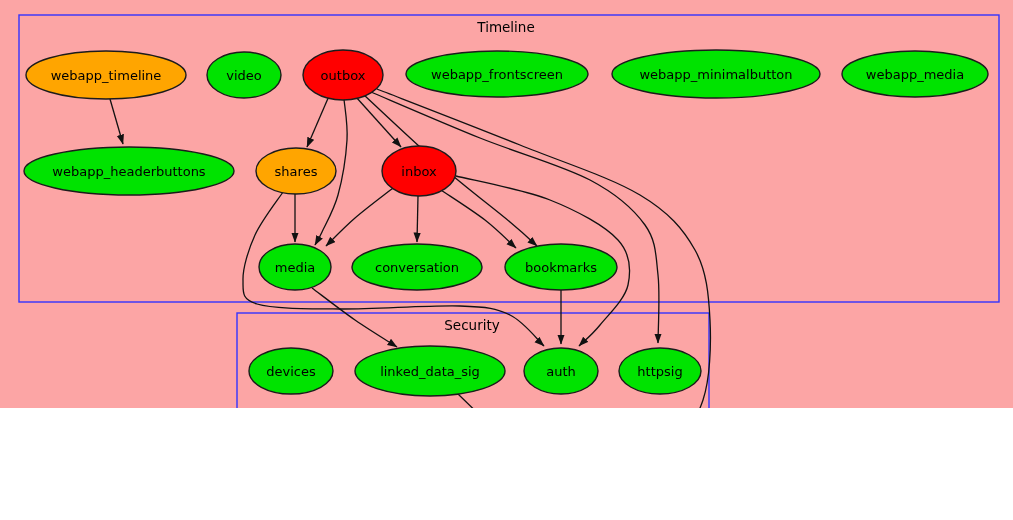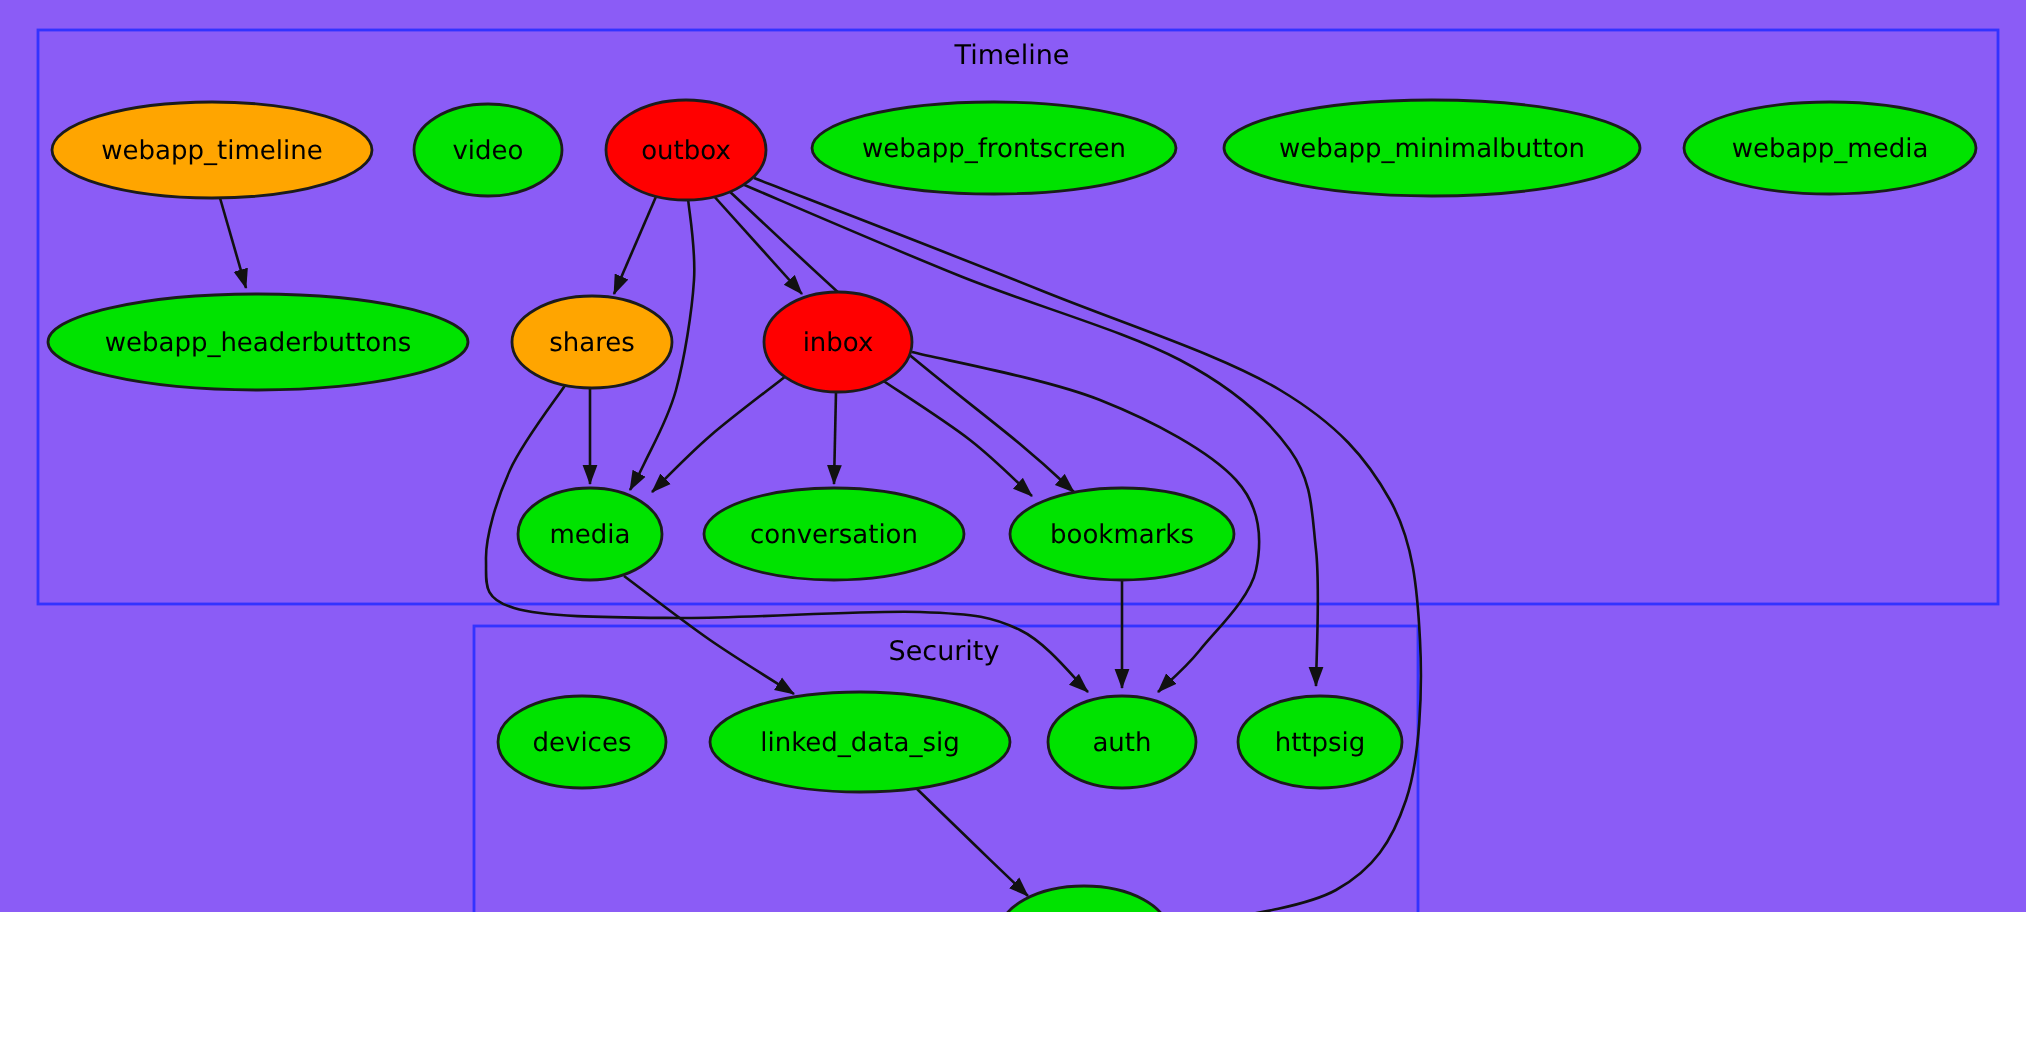--- a/index.html
+++ b/index.html
@@ -1,17 +1,17 @@
 <!DOCTYPE html>
 <html><head>
 <meta charset="utf-8">
 <style>
   html,body{margin:0;padding:0;background:#ffffff;}
   body{font-family:"DejaVu Sans","Liberation Sans",sans-serif;}
-  #stage{position:relative;width:1013px;height:456px;background:#8b5cf6;overflow:hidden;}
+  #stage{position:relative;width:1013px;height:408px;background:#fca5a5;overflow:hidden;}
   svg{display:block;}
   text{font-family:"DejaVu Sans","Liberation Sans",sans-serif;}
 </style>
 </head>
 <body>
 
 <div id="stage">
   <svg width="1013" height="520" viewBox="0 0 1013 520" xmlns="http://www.w3.org/2000/svg">
     <defs>
       <marker id="arrow" markerUnits="userSpaceOnUse" markerWidth="12" markerHeight="9" refX="9.5" refY="4" orient="auto">

